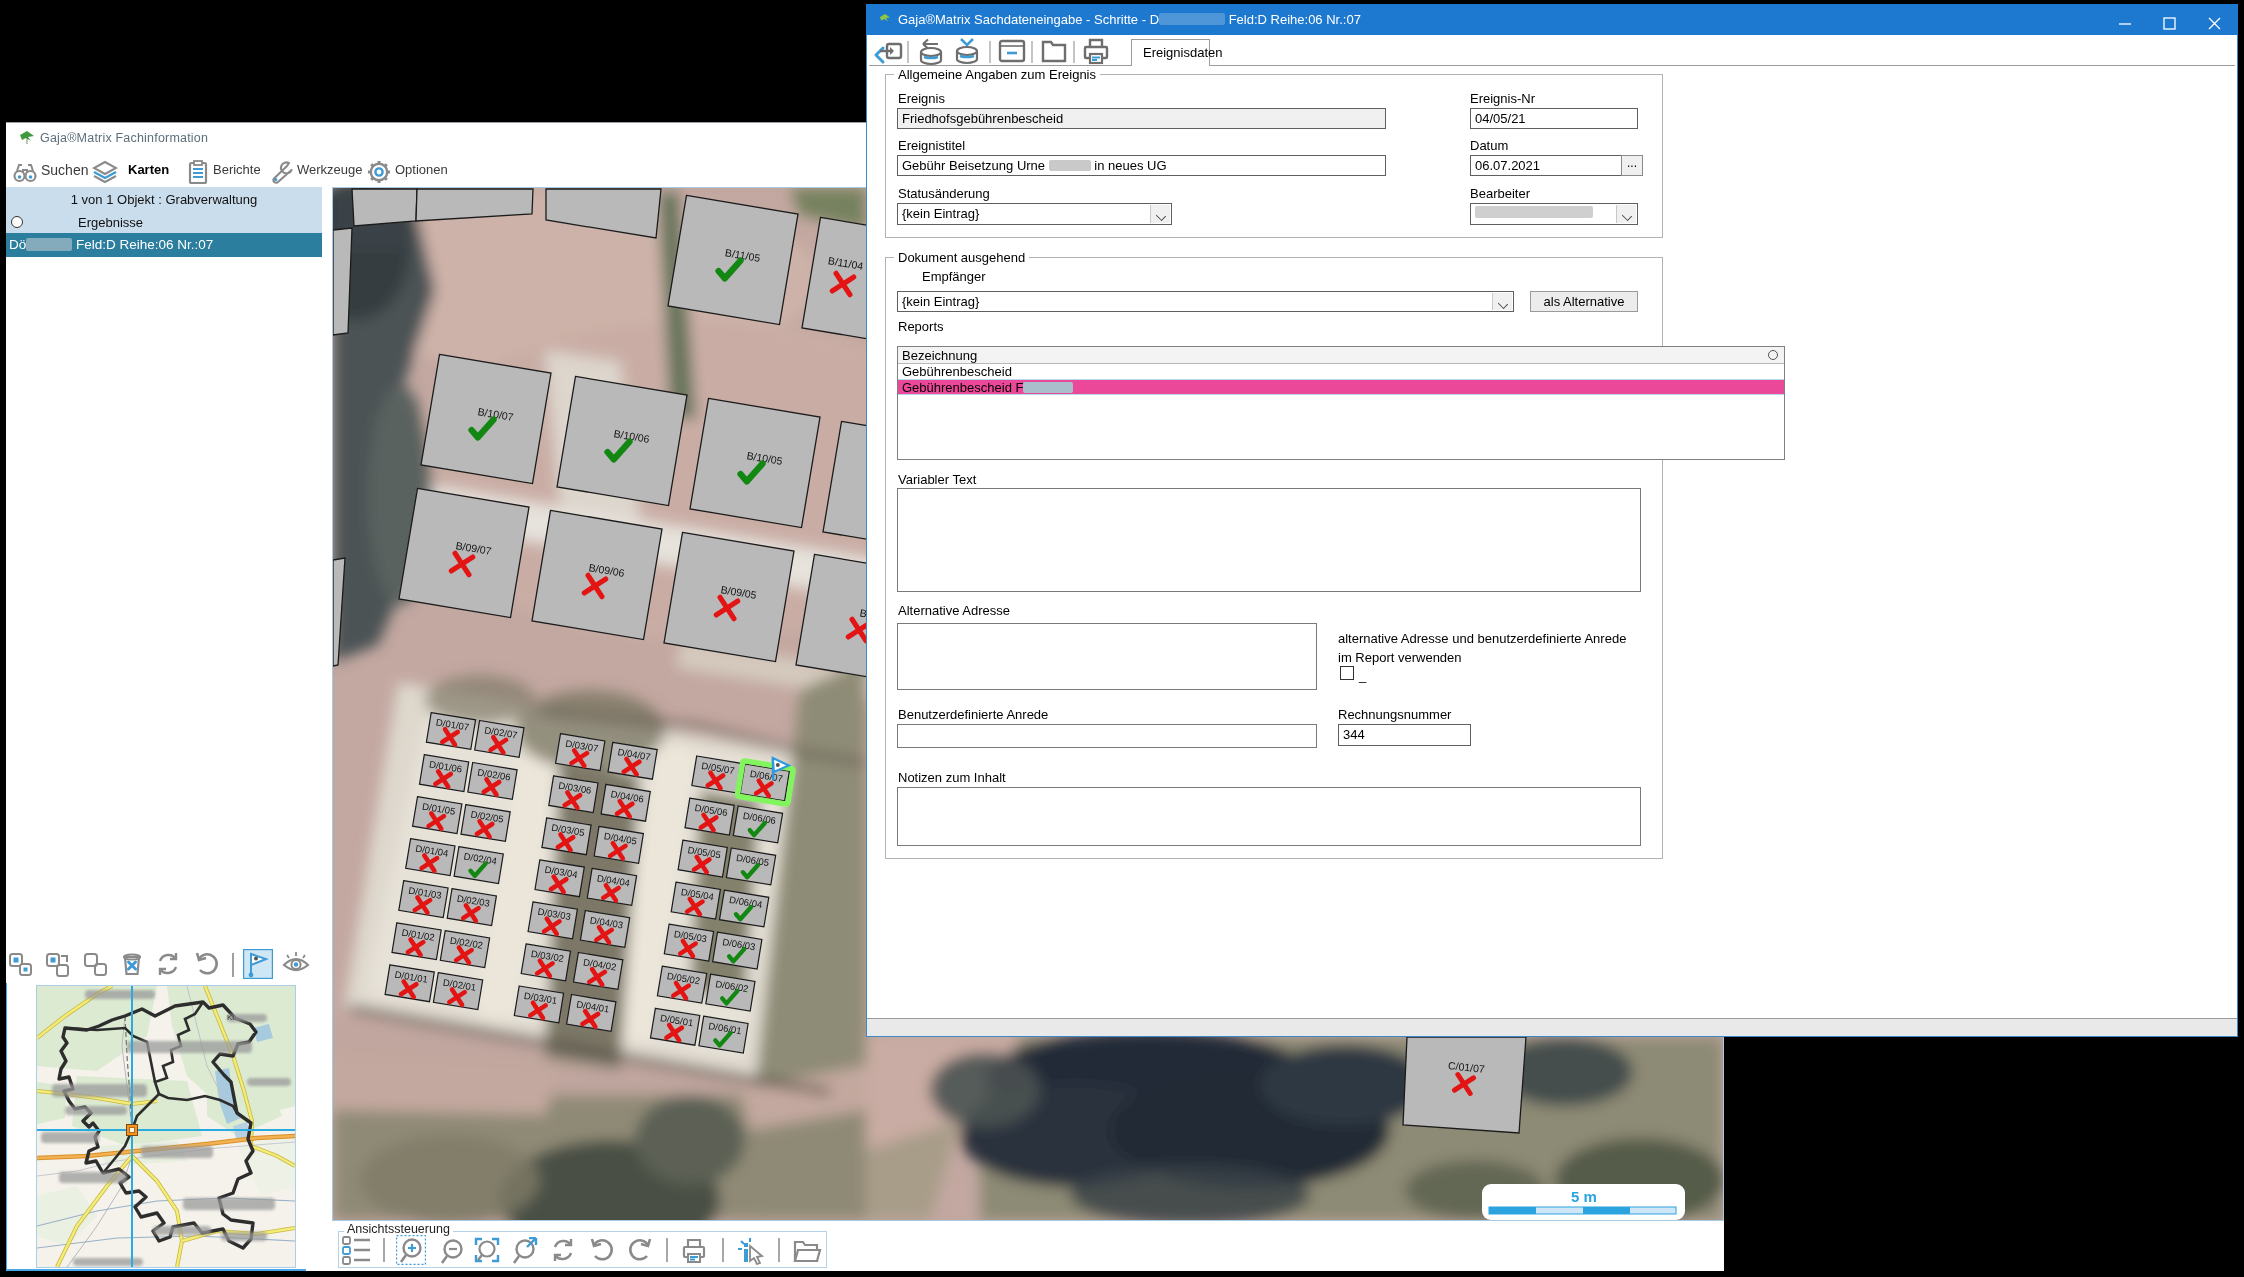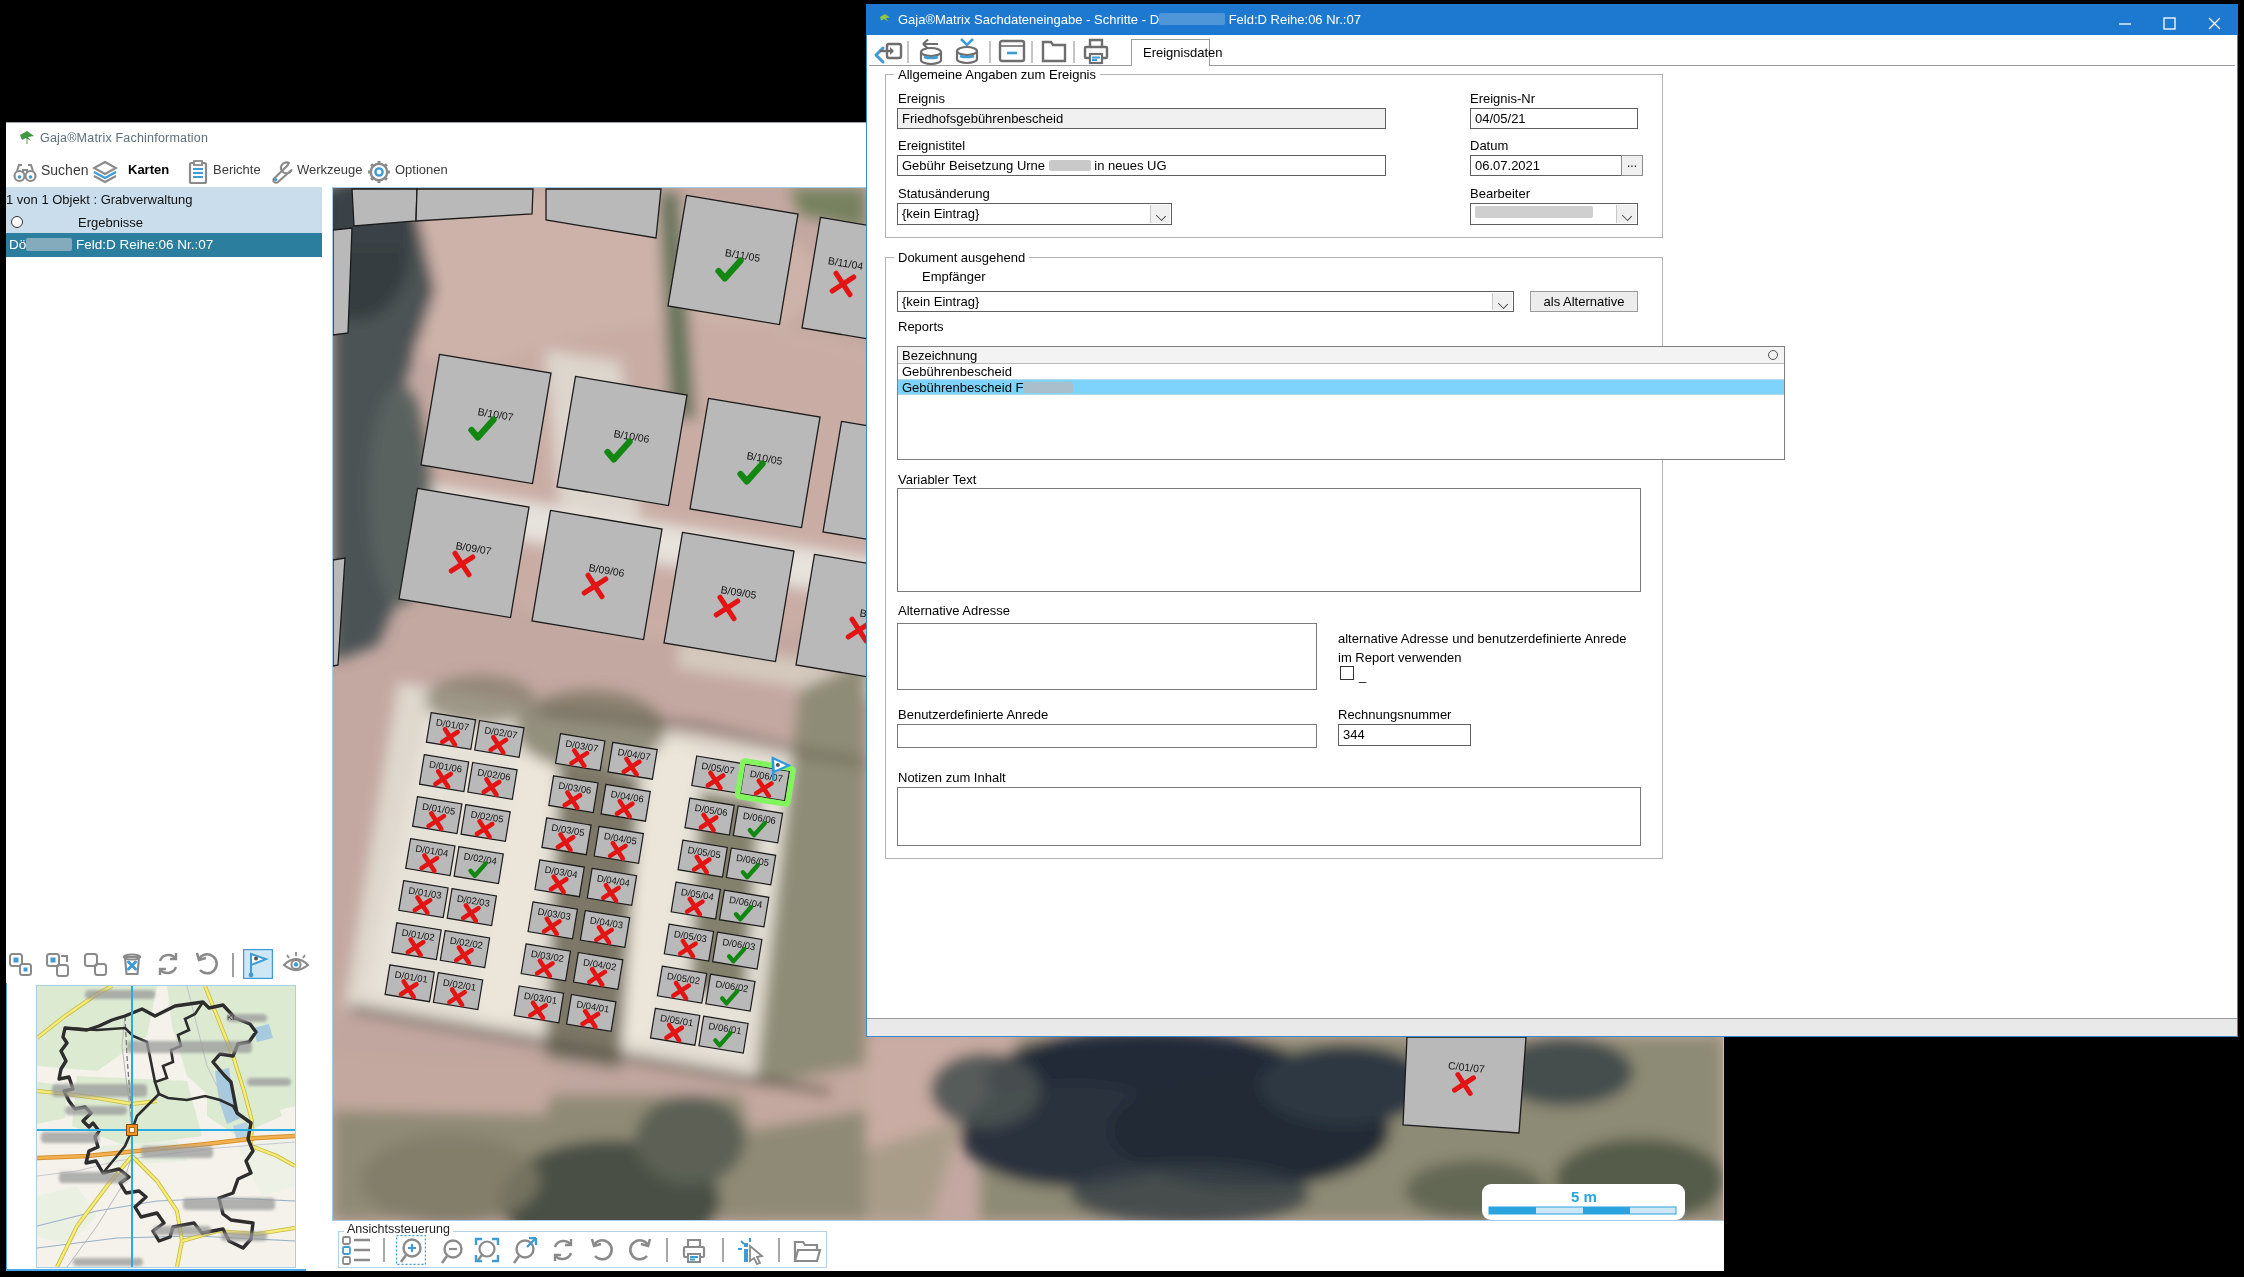--- a/index.html
+++ b/index.html
@@ -60,21 +60,21 @@
         <line x1="6.3" y1="6.3" x2="4.2" y2="4.2"></line>
         <line x1="12.0" y1="4.0" x2="12.0" y2="1.0"></line>
         <line x1="17.7" y1="6.3" x2="19.8" y2="4.2"></line>
       </g>
       <circle cx="12" cy="12" r="3.6" fill="none" stroke="#3d9bd5" stroke-width="2.4"></circle>
     </svg>
     <div style="position:absolute;left:395px;top:6px;font-size:13px;color:#3a3a3a;white-space:nowrap">Optionen</div>
   </div>
 
 <div class="abs" style="left:6px;top:187px;width:316px;height:26px;background:#cadded;"></div>
-<div class="abs" style="left:6px;top:187px;width:316px;height:26px;font-size:13px;color:#111;padding-top:5px;">1 von 1 Objekt : Grabverwaltung</div>
+<div class="abs" style="left:6px;top:187px;width:316px;height:26px;font-size:13px;color:#111;text-align:center;padding-top:5px;">1 von 1 Objekt : Grabverwaltung</div>
 <div class="abs" style="left:6px;top:213px;width:316px;height:20px;background:#cadded;"></div>
 <div class="abs" style="left:11px;top:216px;width:12px;height:12px;border:1.5px solid #333;border-radius:50%;background:#fff;"></div>
 <div class="abs" style="left:30px;top:215px;font-size:13px;color:#111;margin-left:48px;">Ergebnisse</div>
 <div class="abs" style="left:6px;top:233px;width:316px;height:24px;background:#2b7e9d;"></div>
 <div class="abs" style="left:9px;top:237px;font-size:13.5px;color:#fff;">Dö<span style="display:inline-block;width:46px;height:13px;background:#84abbc;vertical-align:-2px;border-radius:2px;"></span> Feld:D Reihe:06 Nr.:07</div>
 
 <div id="paneltb" class="abs" style="left:6px;top:948px;width:320px;height:36px;background:#fff;">
     <svg style="position:absolute;left:2px;top:4px" width="26" height="26" viewBox="0 0 26 26">
       <rect x="2" y="2" width="12" height="12" rx="2.5" fill="#fff" stroke="#8a8a8a" stroke-width="2"></rect>
       <rect x="5.5" y="5.5" width="5" height="5" fill="#3d9bd5"></rect>
@@ -569,21 +569,21 @@
   <div class="lbl" style="left:31px;top:264px;margin-left:24px;">Empfänger</div>
   <div class="inp sel" style="left:30px;top:286px;width:617px;height:21px;">{kein Eintrag}</div>
   <div class="abs" style="left:663px;top:286px;width:108px;height:21px;border:1px solid #9a9a9a;background:#ececec;font-size:13px;text-align:center;padding-top:2px;">als Alternative</div>
 
   <div class="lbl" style="left:31px;top:314px;">Reports</div>
   <div class="abs" style="left:30px;top:341px;width:888px;height:114px;border:1px solid #808080;background:#fff;">
     <div style="height:17px;background:#f3f3f3;border-bottom:1px solid #b9b9b9;font-size:13px;padding:1px 0 0 4px;position:relative;">Bezeichnung
       <span style="position:absolute;right:6px;top:3px;width:10px;height:10px;border:1px solid #555;border-radius:50%;"></span>
     </div>
     <div style="height:15px;font-size:13px;padding:0 0 0 4px;">Gebührenbescheid</div>
-    <div style="height:16px;font-size:13px;padding:0 0 0 4px;background:#7dd3fc;border-top:1px solid #b5d9ee;border-bottom:1px solid #b5d9ee;">Gebührenbescheid F<span style="display:inline-block;width:50px;height:11px;background:#a9bfcc;vertical-align:-1px;border-radius:2px;"></span></div>
+    <div style="height:16px;font-size:13px;padding:0 0 0 4px;background:#ec4899;border-top:1px solid #b5d9ee;border-bottom:1px solid #b5d9ee;">Gebührenbescheid F<span style="display:inline-block;width:50px;height:11px;background:#a9bfcc;vertical-align:-1px;border-radius:2px;"></span></div>
   </div>
 
   <div class="lbl" style="left:31px;top:467px;">Variabler Text</div>
   <div class="abs" style="left:30px;top:483px;width:744px;height:104px;border:1px solid #7a7a7a;background:#fff;"></div>
 
   <div class="lbl" style="left:31px;top:598px;">Alternative Adresse</div>
   <div class="abs" style="left:30px;top:618px;width:420px;height:67px;border:1px solid #7a7a7a;background:#fff;"></div>
   <div class="lbl" style="left:471px;top:626px;">alternative Adresse und benutzerdefinierte Anrede</div>
   <div class="lbl" style="left:471px;top:645px;">im Report verwenden</div>
   <div class="abs" style="left:473px;top:661px;width:14px;height:14px;border:1.5px solid #333;"></div>

